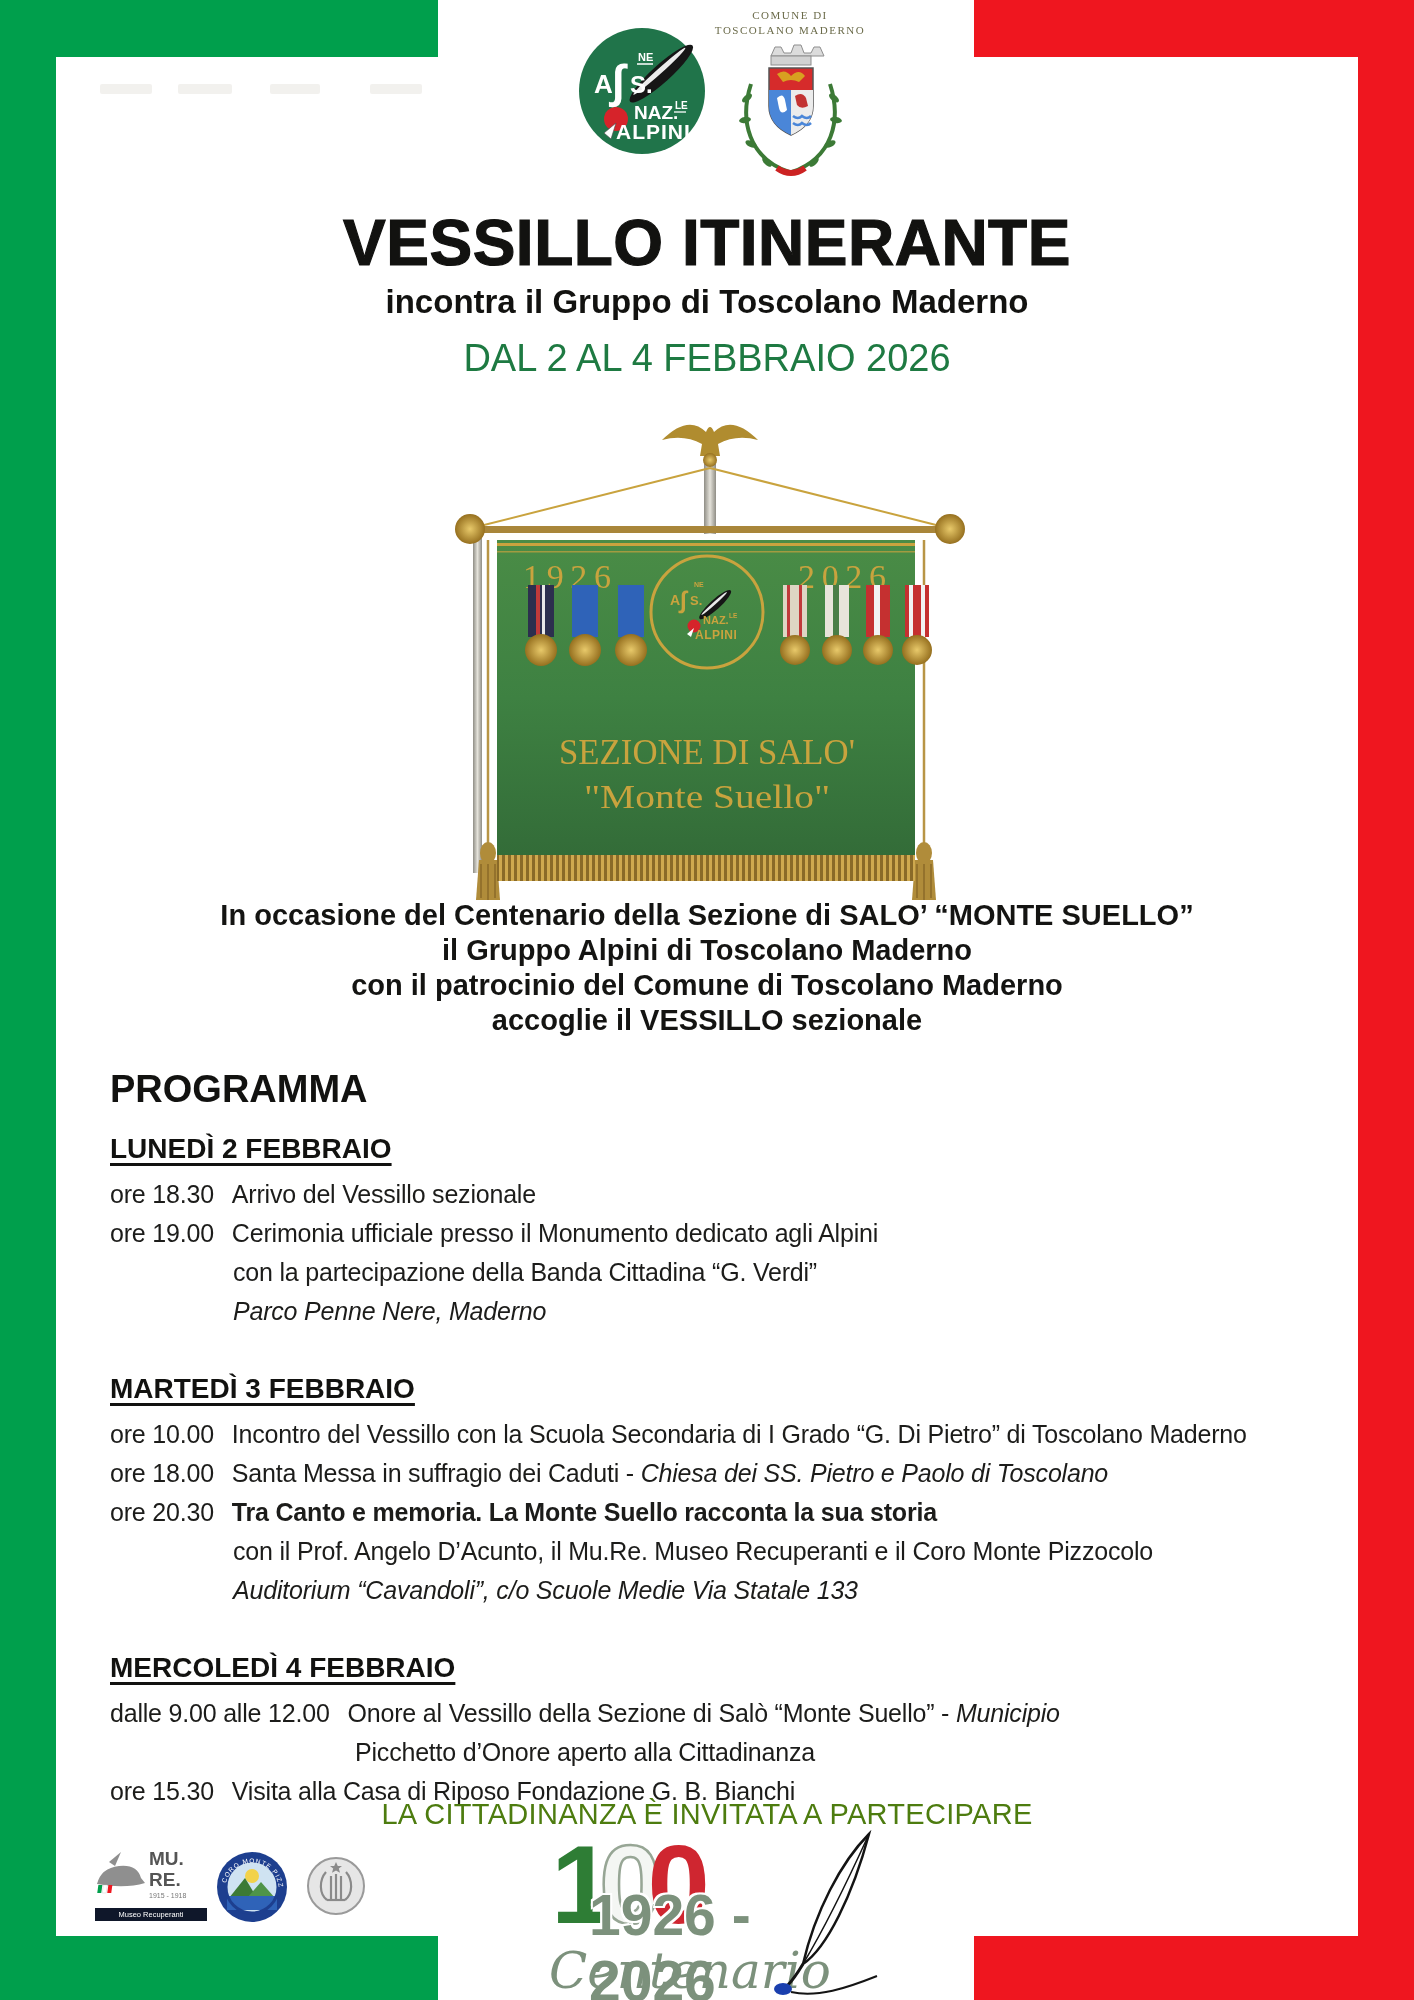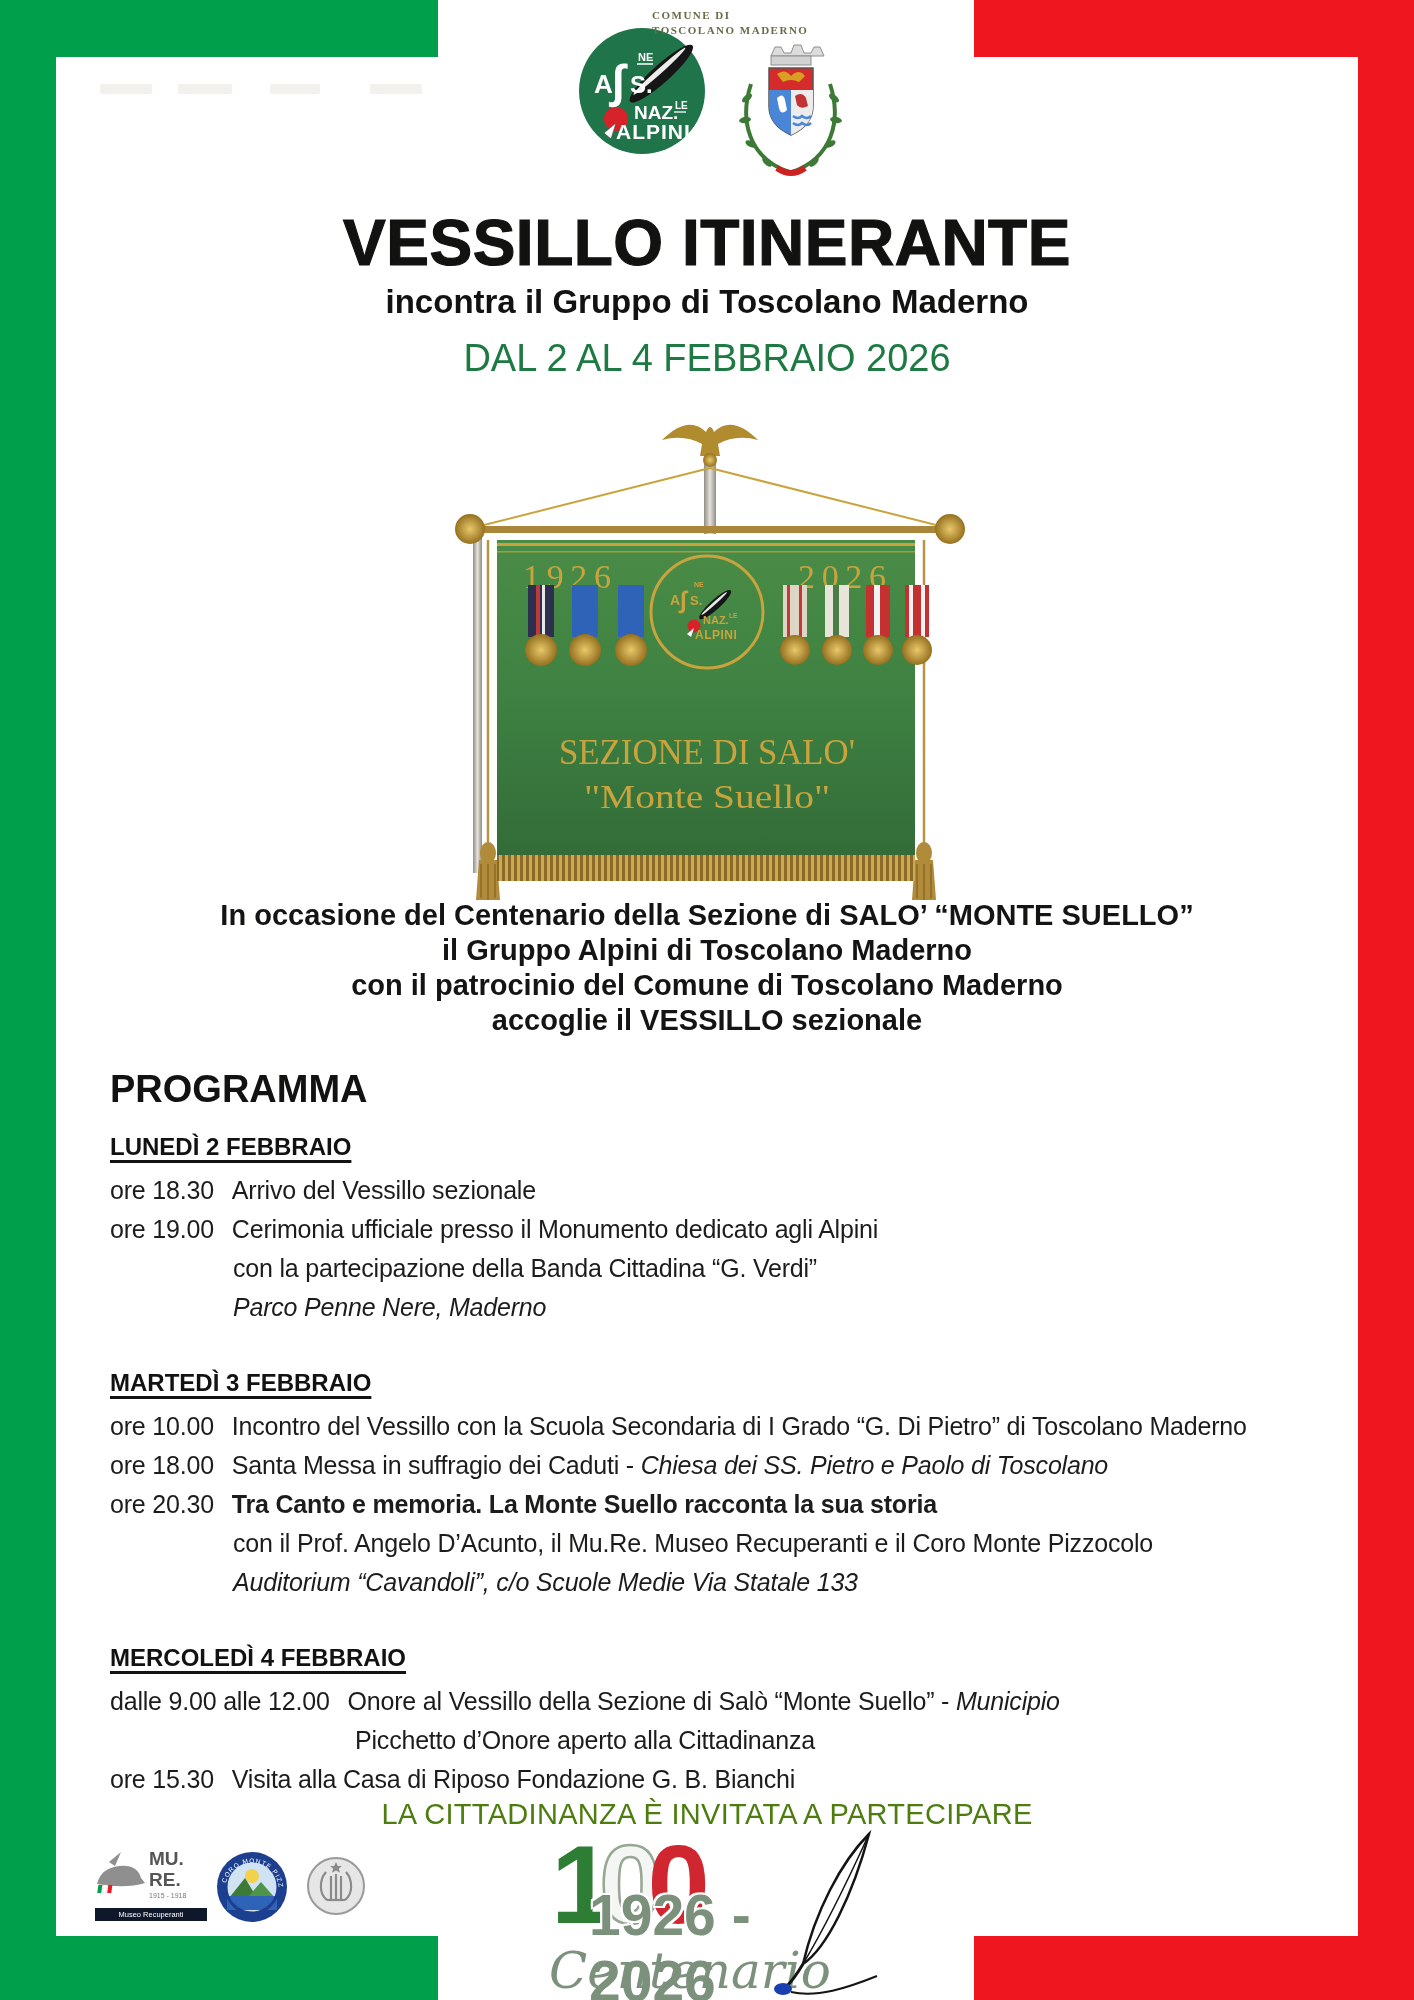--- a/index.html
+++ b/index.html
@@ -15,39 +15,39 @@
   .band-right{left:1358px;top:0;width:56px;height:2000px;}
   .block-tl{left:0;top:0;width:438px;height:57px;}
   .block-bl{left:0;top:1936px;width:438px;height:64px;}
   .block-tr{left:974px;top:0;width:440px;height:57px;}
   .block-br{left:974px;top:1936px;width:440px;height:64px;}
 
   .artifact{position:absolute;top:84px;height:10px;border-radius:2px;background:#e8e6e0;opacity:.55;}
 
   
   .ana-logo{left:578px;top:27px;width:128px;height:128px;}
-  .comune-caption{left:652px;top:8px;width:200px;text-align:left;
-      font-family:"Liberation Serif",serif;font-size:11px;letter-spacing:1.5px;color:#6b6b4a;line-height:15px;font-weight:bold;}
+  .comune-caption{left:690px;top:8px;width:200px;text-align:center;
+      font-family:"Liberation Serif",serif;font-size:11px;letter-spacing:1.5px;color:#6b6b4a;line-height:15px;}
   .comune-crest{left:733px;top:36px;width:115px;height:145px;}
 
   .title{left:0;right:0;top:206px;text-align:center;font-size:64px;font-weight:bold;
          letter-spacing:0.5px;color:#121210;-webkit-text-stroke:1.2px #121210;}
   .subtitle{left:0;right:0;top:283px;text-align:center;font-size:33px;font-weight:bold;color:#121210;}
   .daterange{left:0;right:0;top:337px;text-align:center;font-size:38px;font-weight:normal;color:#1e7a42;}
 
   
   .intro{left:0;right:0;top:898px;text-align:center;font-size:29px;font-weight:bold;
          line-height:35px;color:#141412;}
 
   
   .program{left:110px;top:1068px;width:1270px;}
   .program-heading{font-size:38px;font-weight:bold;margin:0 0 22px 0;color:#121210;}
   .day{margin-top:42px;}
   .day:first-of-type{margin-top:18px;}
-  .day-title{font-size:24px;font-weight:bold;text-decoration:underline;
+  .day-title{font-size:28px;font-weight:bold;text-decoration:underline;
              text-decoration-thickness:3px;text-underline-offset:5px;margin-bottom:10px;color:#121210;}
   .row{font-size:25px;line-height:39px;white-space:nowrap;letter-spacing:-0.2px;}
   .row .time{display:inline-block;margin-right:18px;}
   .cont{padding-left:123px;}
   .cont-wide{padding-left:245px;}
   .it{font-style:italic;}
   .b{font-weight:bold;}
 
   
   .invite{left:0;right:0;top:1798px;text-align:center;font-size:29px;font-weight:normal;

